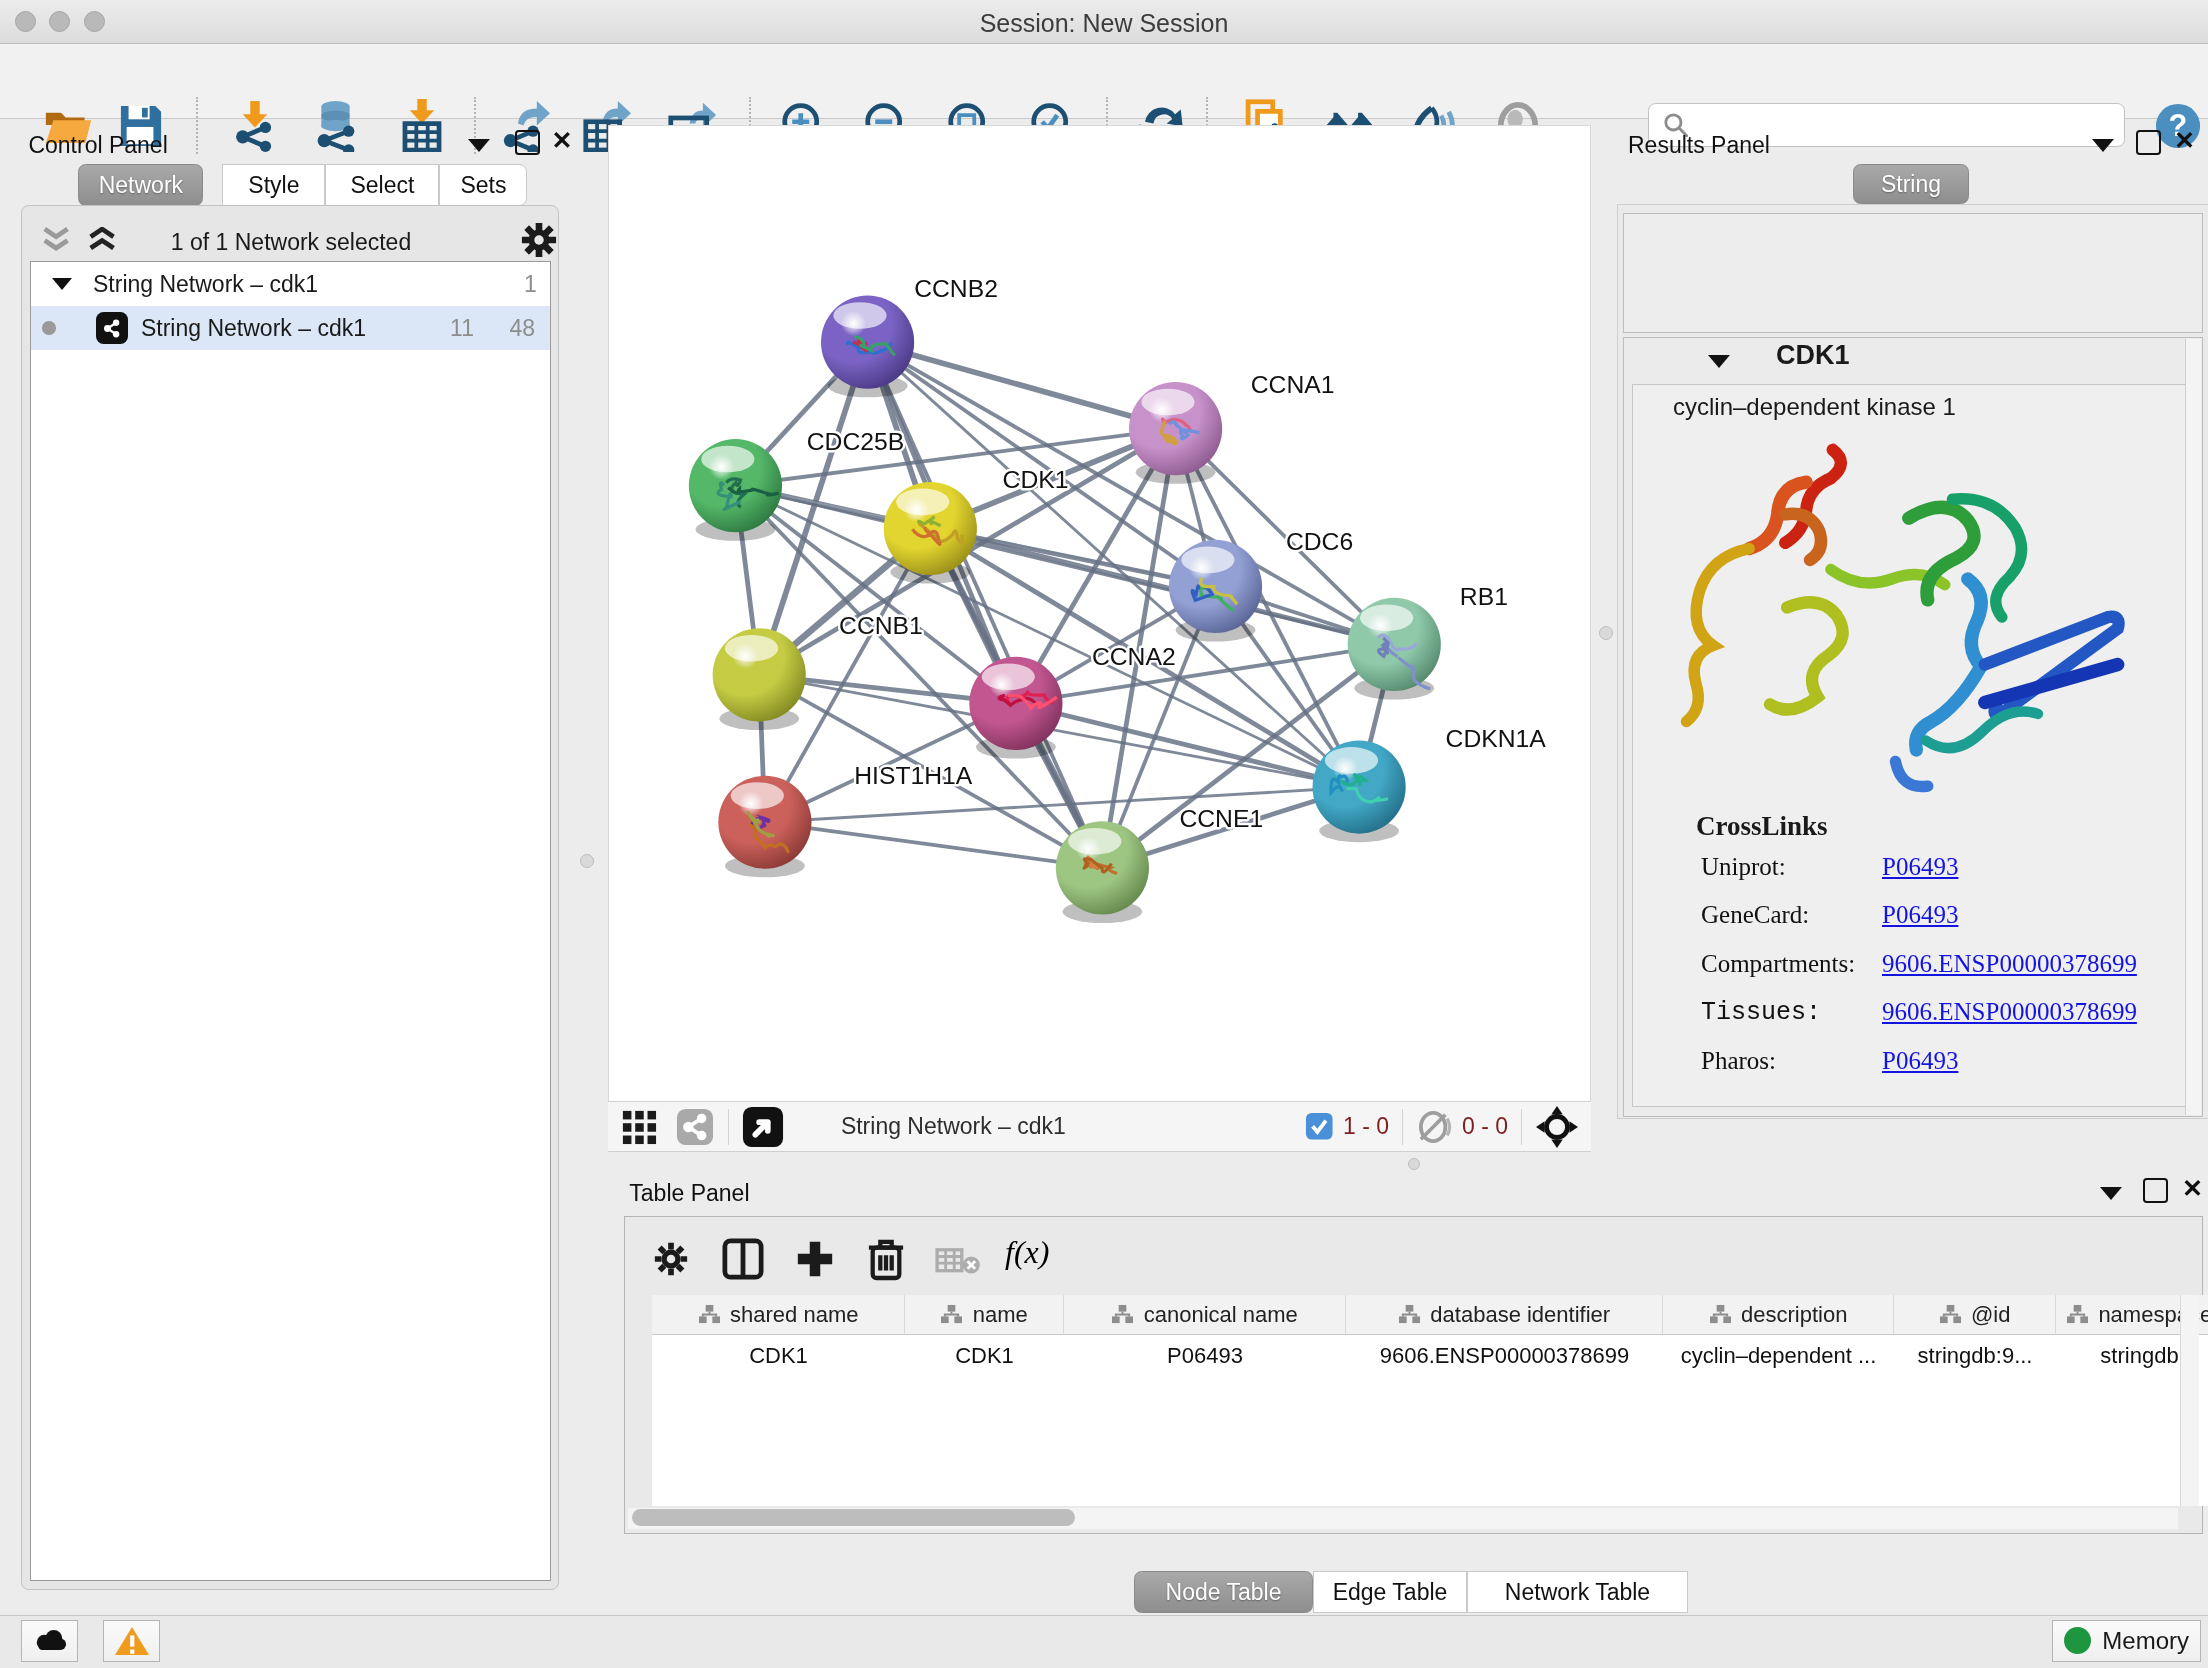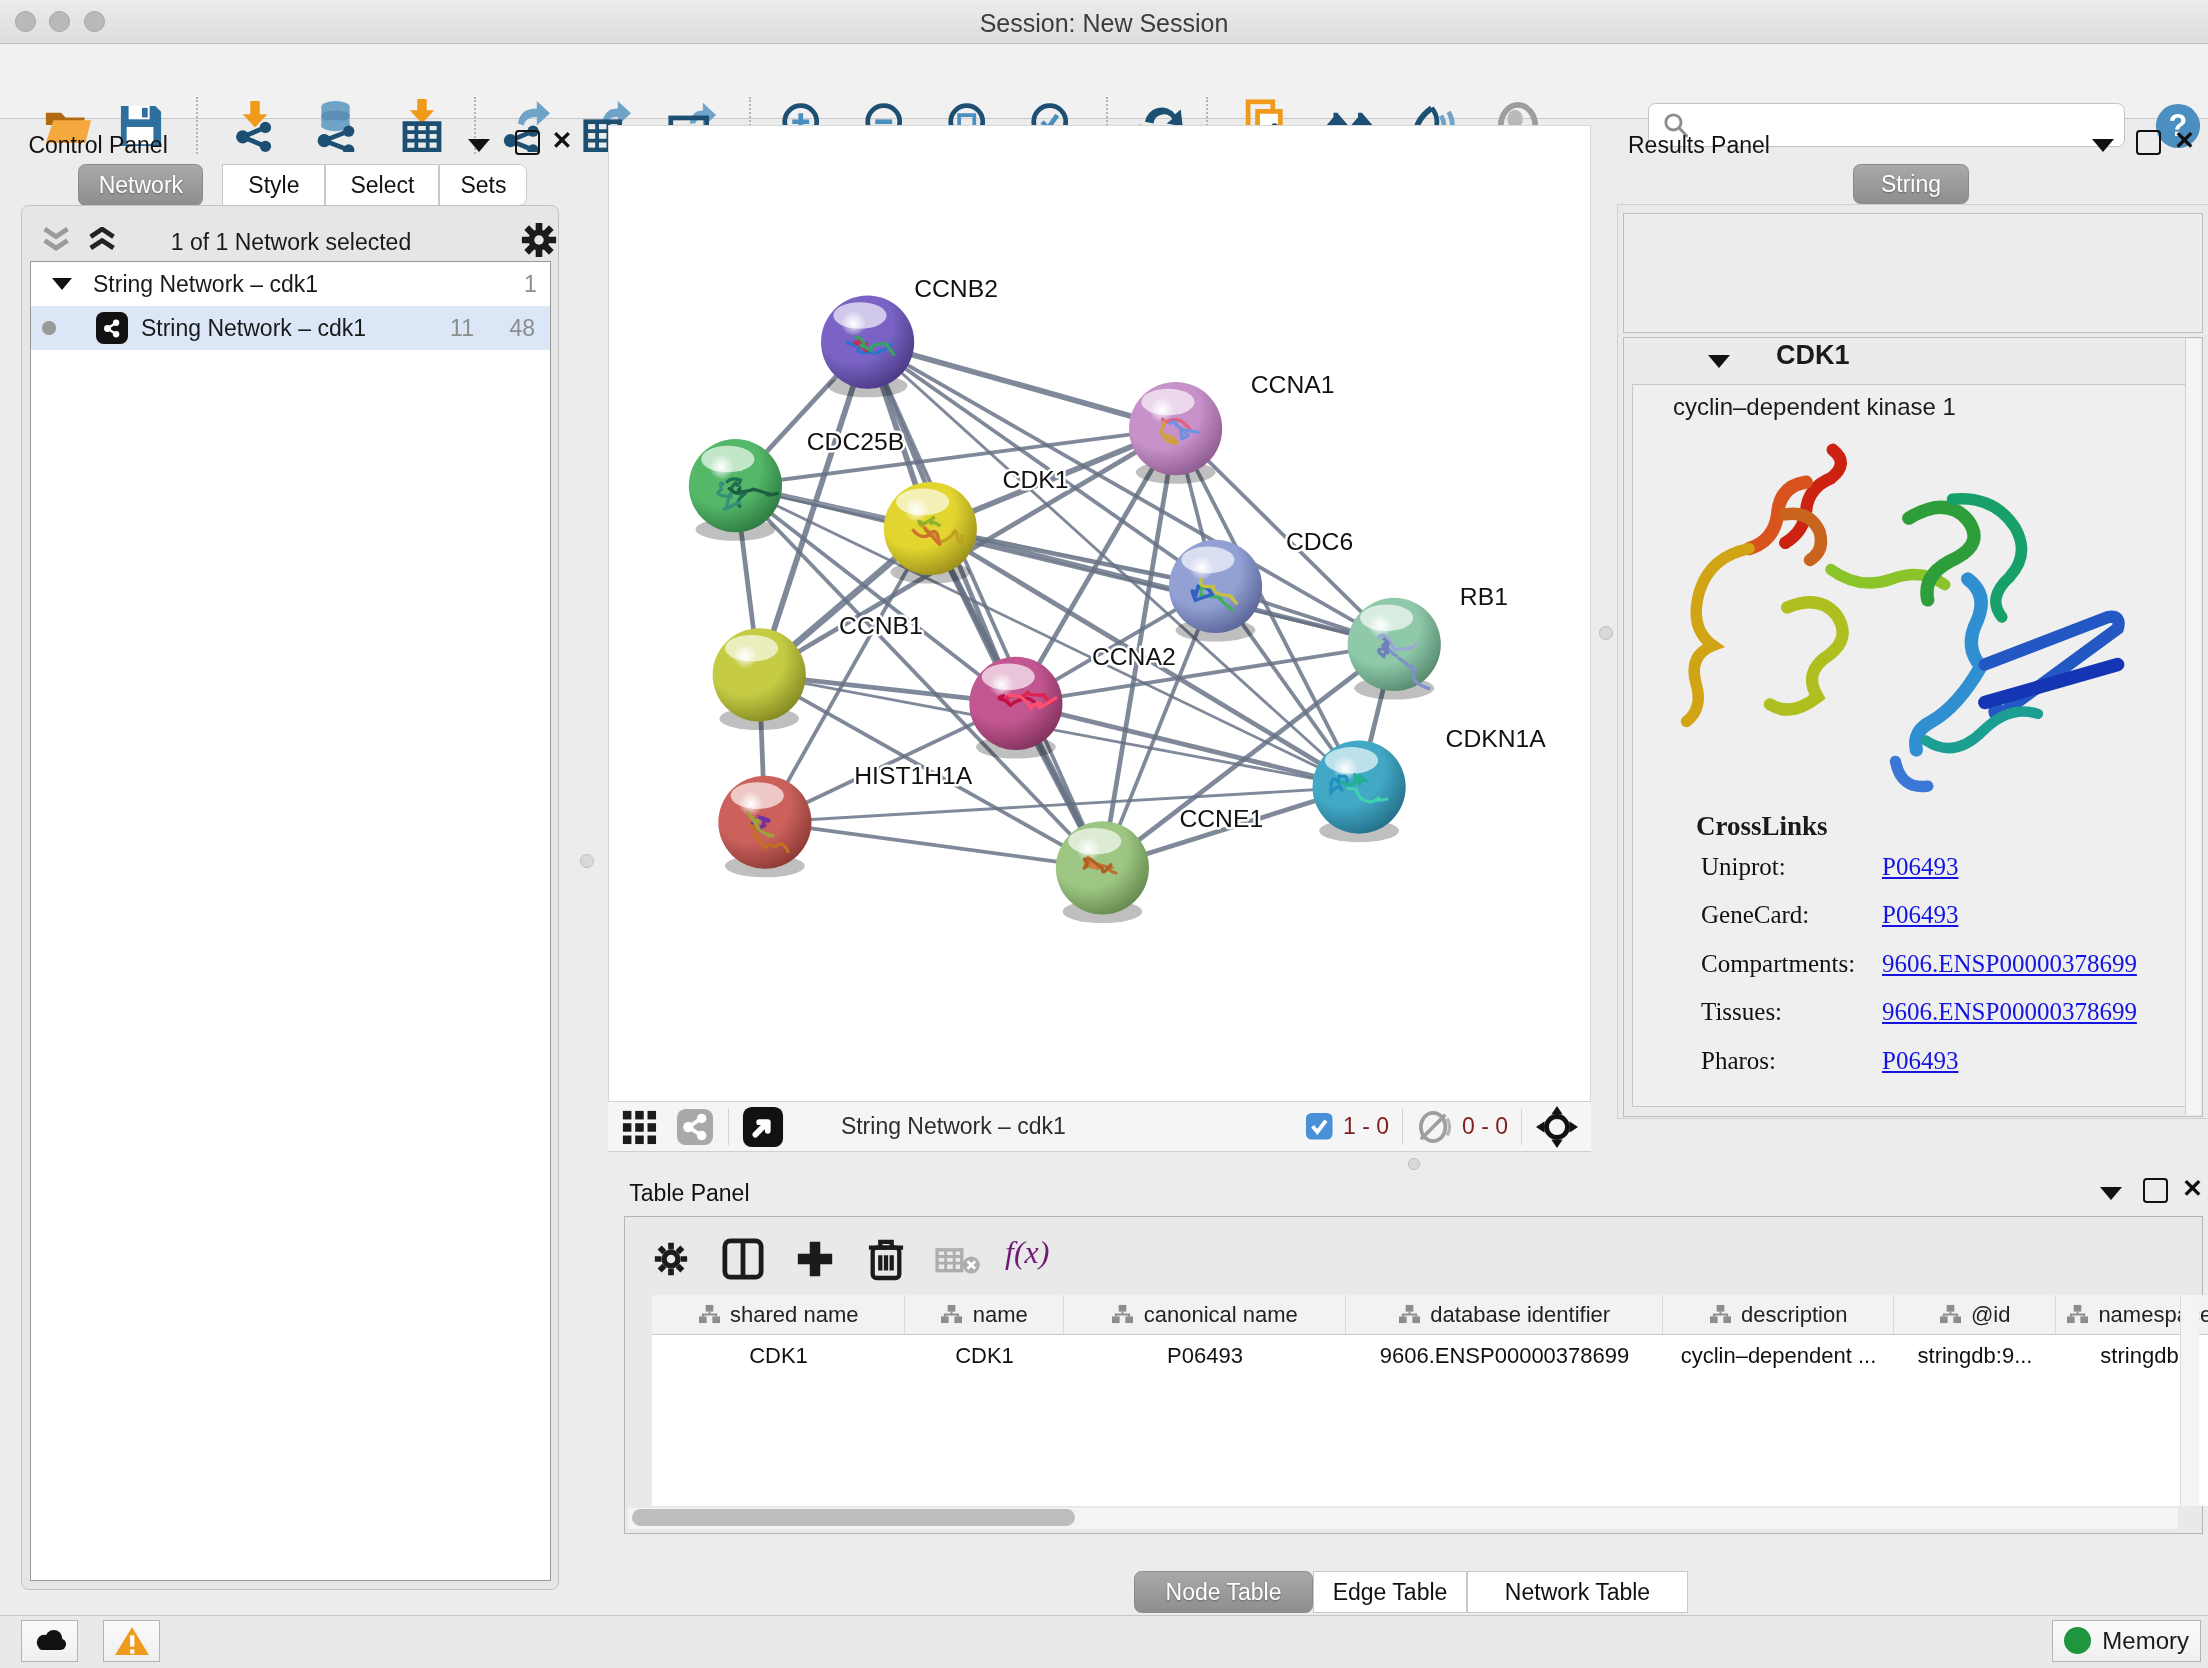--- a/index.html
+++ b/index.html
@@ -620,21 +620,21 @@
   </svg>
 
   <div class="abs serif" style="left:63px; top:426px; font-size:27px; font-weight:bold">CrossLinks</div>
   <div id="crosslinks">
       <div class="abs xlabel" style="left: 68px; top: 468px;">Uniprot:</div>
       <div class="abs xlink" style="left: 249px; top: 468px;">P06493</div>
       <div class="abs xlabel" style="left: 68px; top: 516px;">GeneCard:</div>
       <div class="abs xlink" style="left: 249px; top: 516px;">P06493</div>
       <div class="abs xlabel" style="left: 68px; top: 565px;">Compartments:</div>
       <div class="abs xlink" style="left: 249px; top: 565px;">9606.ENSP00000378699</div>
-      <div class="abs xlabel" style="left: 68px; top: 613px;">Tissues:</div>
+      <div class="abs xlabel" style="left: 68px; top: 613px; font-family: Liberation Mono, monospace;">Tissues:</div>
       <div class="abs xlink" style="left: 249px; top: 613px;">9606.ENSP00000378699</div>
       <div class="abs xlabel" style="left: 68px; top: 662px;">Pharos:</div>
       <div class="abs xlink" style="left: 249px; top: 662px;">P06493</div>
     </div>
 </div>
 <div class="abs res-scroll"></div>
 
 <div class="abs" style="left:616px; top:1172px; width:1592px; height:48px">
   <div class="abs panel-title" style="left:13.3px; top:7.6px">Table Panel</div>
   <div class="abs tri-ctl" style="left:1484px; top:15px"></div>
@@ -662,21 +662,21 @@
   <svg class="abs" style="left:242px; top:19px" width="38" height="46" viewBox="0 0 40 48">
     <rect x="6" y="12" width="28" height="32" rx="4" fill="none" stroke="#1b1b1b" stroke-width="4.5"></rect>
     <path d="M2 12 h36 M14 12 v-6 h12 v6 M14 20 v16 M20 20 v16 M26 20 v16" stroke="#1b1b1b" stroke-width="4.5" fill="none"></path>
   </svg>
   <svg class="abs" style="left:310px; top:28.5px" width="46" height="28.5" viewBox="0 0 48 30">
     <rect x="2" y="4" width="26" height="22" fill="none" stroke="#adadad" stroke-width="3.5"></rect>
     <path d="M2 11 h26 M2 18 h26 M11 4 v22 M20 4 v22" stroke="#adadad" stroke-width="3"></path>
     <circle cx="38" cy="20" r="9" fill="#adadad"></circle>
       <path d="M34 16 l8 8 M42 16 l-8 8" stroke="#fff" stroke-width="3"></path>
   </svg>
-  <div class="abs serif" style="left:380px; top:17px; font-size:32px; font-style:italic; color:#701a75">f(x)</div>
+  <div class="abs serif" style="left:380px; top:17px; font-size:32px; font-style:italic; color:#000000">f(x)</div>
 </div>
 
 <div class="abs tbl">
   <div class="tbl-header" id="tbl-header">
       <div class="tbl-hcell" style="width: 253px;">
         <svg width="23" height="21" viewBox="0 0 24 22">
           <rect x="8" y="1" width="8" height="7" fill="#8d8d8d"></rect>
           <rect x="1" y="13" width="8" height="7" fill="#8d8d8d"></rect>
           <rect x="15" y="13" width="8" height="7" fill="#8d8d8d"></rect>
           <path d="M12 8 v3 M5 13 v-2 h14 v2" stroke="#8d8d8d" stroke-width="2" fill="none"></path>

